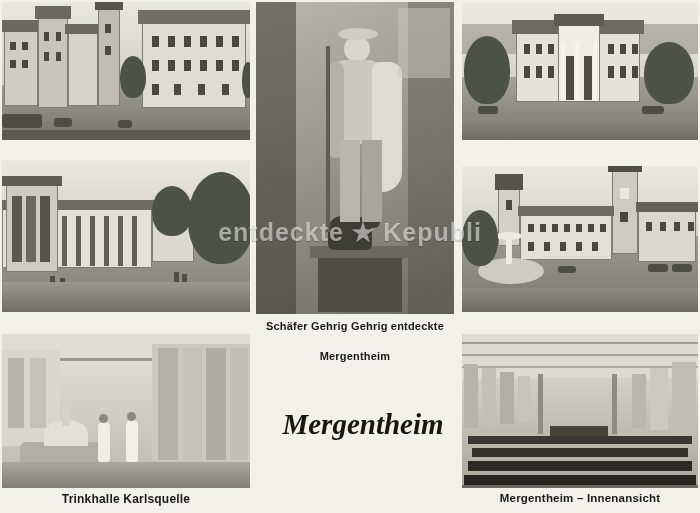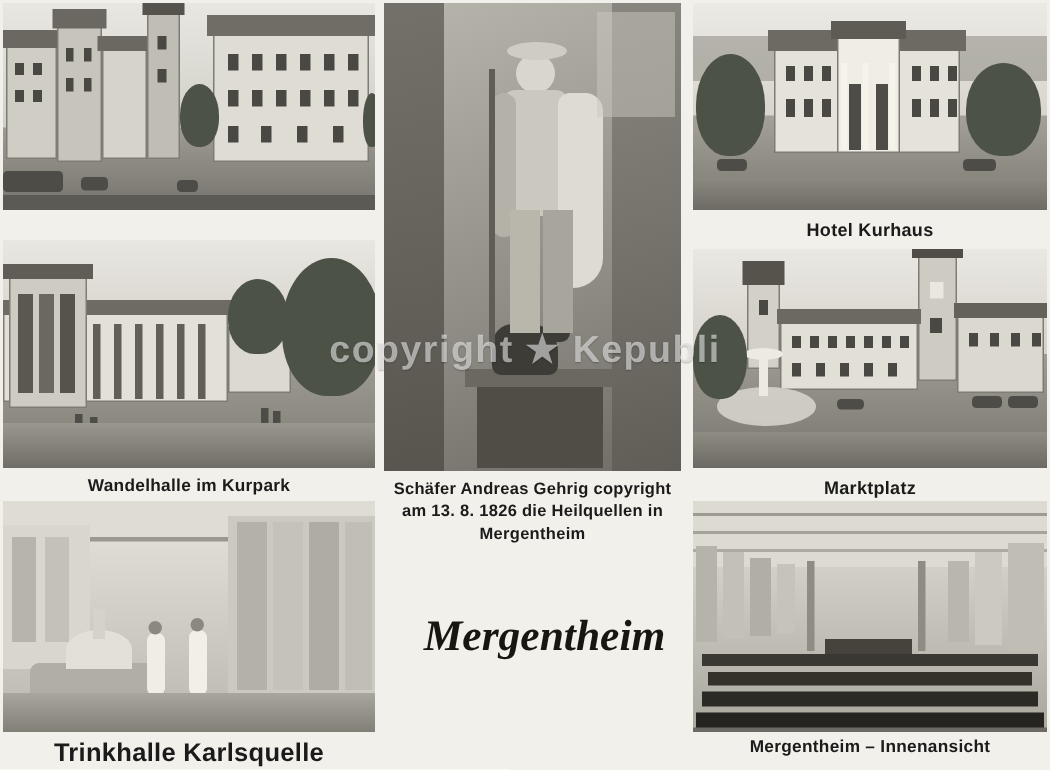--- a/index.html
+++ b/index.html
@@ -188,21 +188,20 @@
     <div class="win" style="left:158px; top:64px; width:6px; height:12px;"></div>
     <div class="win" style="left:170px; top:64px; width:6px; height:12px;"></div>
 
     <div class="tree" style="left:2px; top:34px; width:46px; height:68px;"></div>
     <div class="tree" style="left:182px; top:40px; width:50px; height:62px;"></div>
 
     <div class="dark" style="left:16px; top:104px; width:20px; height:8px; border-radius:3px;"></div>
     <div class="dark" style="left:180px; top:104px; width:22px; height:8px; border-radius:3px;"></div>
     <div class="ground" style="height:22px; background:linear-gradient(#8b8980,#6d6b63);"></div>
   </div>
-  <div class="caption" style="left:462px; top:146px; width:236px; font-size:12px;">Hotel Kurhaus</div>
 
   <div class="panel" style="left:256px; top:2px; width:198px; height:312px; background:#9b9a92;">
 
     <div style="position:absolute; inset:0; background:linear-gradient(160deg,#b7b5ac,#8f8d85 60%,#6e6c64);"></div>
     <div style="position:absolute; left:0; top:0; width:40px; height:100%; background:linear-gradient(#5c5a52,#4b4942); opacity:.75;"></div>
     <div style="position:absolute; right:0; top:0; width:46px; height:100%; background:linear-gradient(#6e6c64,#56544d); opacity:.6;"></div>
 
     <div style="position:absolute; left:62px; top:252px; width:84px; height:58px; background:#4f4d46;"></div>
     <div style="position:absolute; left:54px; top:244px; width:100px; height:12px; background:#6b695f;"></div>
 
@@ -214,22 +213,21 @@
     <div style="position:absolute; left:78px; top:58px; width:46px; height:84px; background:#cbc9bf; border-radius:10px 10px 4px 4px;"></div>
     <div style="position:absolute; left:72px; top:60px; width:16px; height:96px; background:#b4b2a8; border-radius:8px;"></div>
     <div style="position:absolute; left:116px; top:60px; width:30px; height:130px; background:#dedcd2; border-radius:8px 12px 20px 6px;"></div>
     <div style="position:absolute; left:84px; top:138px; width:20px; height:82px; background:#b9b7ac;"></div>
     <div style="position:absolute; left:106px; top:138px; width:20px; height:82px; background:#a8a69c;"></div>
 
     <div style="position:absolute; left:70px; top:44px; width:4px; height:186px; background:#5f5d55;"></div>
 
     <div style="position:absolute; right:4px; top:6px; width:52px; height:70px; background:#c9c7be; opacity:.5;"></div>
   </div>
-  <div class="caption" style="left:250px; top:320px; width:210px; font-size:11px;">Schäfer Andreas Gehrig copyright</div>
-  <div class="caption" style="left:250px; top:335px; width:210px; font-size:11px;">am 13. 8. 1826 die Heilquellen in</div>
+  <div class="caption" style="left:250px; top:320px; width:210px; font-size:11px;">Schäfer Gehrig Gehrig entdeckte</div>
   <div class="caption" style="left:250px; top:350px; width:210px; font-size:11px;">Mergentheim</div>
 
   <div class="panel" style="left:2px; top:160px; width:248px; height:152px;">
     <div class="sky" style="height:44%; background:linear-gradient(#e9e7e1,#d3d1c9);"></div>
     <div class="ground" style="height:60%; background:linear-gradient(#a6a49a,#7e7c73);"></div>
 
     <div class="bldg" style="left:0px; top:48px; width:150px; height:60px; background:#e2e0d7;"></div>
     <div class="roof" style="left:0px; top:40px; width:154px; height:10px; background:#6d6b63;"></div>
 
     <div class="bldg" style="left:4px; top:24px; width:52px; height:88px; background:#cdcbc2;"></div>
@@ -250,21 +248,20 @@
     <div class="tree" style="left:186px; top:12px; width:66px; height:92px;"></div>
     <div class="tree" style="left:150px; top:26px; width:40px; height:50px;"></div>
 
     <div class="dark" style="left:48px; top:116px; width:5px; height:16px;"></div>
     <div class="dark" style="left:58px; top:118px; width:5px; height:14px;"></div>
     <div class="dark" style="left:172px; top:112px; width:5px; height:16px;"></div>
     <div class="dark" style="left:180px; top:114px; width:5px; height:14px;"></div>
 
     <div class="ground" style="height:30px; background:linear-gradient(#9a988e,#6f6d65);"></div>
   </div>
-  <div class="caption" style="left:2px; top:318px; width:248px; font-size:11.5px;">Wandelhalle im Kurpark</div>
 
   <div class="panel" style="left:462px; top:166px; width:236px; height:146px;">
     <div class="sky" style="height:50%; background:linear-gradient(#eae8e2,#d2d0c8);"></div>
     <div class="ground" style="height:52%; background:linear-gradient(#9d9b92,#77756d);"></div>
 
     <div class="bldg" style="left:36px; top:22px; width:22px; height:58px; background:#d2d0c7;"></div>
     <div class="roof" style="left:33px; top:8px; width:28px; height:16px; background:#55534c;"></div>
     <div class="win" style="left:44px; top:34px; width:6px; height:10px;"></div>
 
     <div class="bldg" style="left:150px; top:4px; width:26px; height:84px; background:#cdcbc2;"></div>
@@ -298,21 +295,20 @@
     <div style="position:absolute; left:44px; top:70px; width:6px; height:28px; background:#eceae1;"></div>
     <div style="position:absolute; left:34px; top:66px; width:26px; height:8px; background:#eceae1; border-radius:50%;"></div>
 
     <div class="tree" style="left:0px; top:44px; width:36px; height:56px;"></div>
 
     <div class="dark" style="left:186px; top:98px; width:20px; height:8px; border-radius:3px;"></div>
     <div class="dark" style="left:210px; top:98px; width:20px; height:8px; border-radius:3px;"></div>
     <div class="dark" style="left:96px; top:100px; width:18px; height:7px; border-radius:3px;"></div>
     <div class="ground" style="height:24px; background:linear-gradient(#8e8c83,#6b6961);"></div>
   </div>
-  <div class="caption" style="left:462px; top:318px; width:236px; font-size:12px;">Marktplatz</div>
 
   <div class="panel" style="left:2px; top:334px; width:248px; height:154px; background:#cfcdc4;">
     <div style="position:absolute; inset:0; background:linear-gradient(#e6e4dc,#b9b7ae);"></div>
 
     <div style="position:absolute; left:0; top:0; width:100%; height:26px; background:#dedcd3;"></div>
     <div style="position:absolute; left:0; top:24px; width:100%; height:3px; background:#9a988f;"></div>
 
     <div style="position:absolute; left:150px; top:10px; width:98px; height:120px; background:#cbc9c0;"></div>
     <div class="win" style="left:156px; top:14px; width:20px; height:112px; background:#b3b1a8;"></div>
     <div class="win" style="left:180px; top:14px; width:20px; height:112px; background:#c4c2b9;"></div>
@@ -327,21 +323,21 @@
     <div style="position:absolute; left:42px; top:86px; width:44px; height:26px; background:#e2e0d7; border-radius:50% 50% 0 0;"></div>
     <div style="position:absolute; left:60px; top:72px; width:8px; height:20px; background:#d4d2c9;"></div>
 
     <div style="position:absolute; left:96px; top:88px; width:12px; height:42px; background:#efede4; border-radius:5px;"></div>
     <div style="position:absolute; left:97px; top:80px; width:9px; height:9px; background:#8a8880; border-radius:50%;"></div>
     <div style="position:absolute; left:124px; top:86px; width:12px; height:44px; background:#f1efe6; border-radius:5px;"></div>
     <div style="position:absolute; left:125px; top:78px; width:9px; height:9px; background:#8a8880; border-radius:50%;"></div>
 
     <div style="position:absolute; left:0; bottom:0; width:100%; height:26px; background:linear-gradient(#a8a69d,#827f77);"></div>
   </div>
-  <div class="caption" style="left:2px; top:492px; width:248px; font-size:17px;">Trinkhalle Karlsquelle</div>
+  <div class="caption" style="left:2px; top:492px; width:248px; font-size:12px;">Trinkhalle Karlsquelle</div>
 
   <div class="panel" style="left:462px; top:334px; width:236px; height:154px; background:#c6c4bb;">
     <div style="position:absolute; inset:0; background:linear-gradient(#e2e0d8,#a8a69d);"></div>
 
     <div style="position:absolute; left:0; top:0; width:100%; height:44px; background:#dcdad1;"></div>
     <div style="position:absolute; left:0; top:8px; width:100%; height:2px; background:#9d9b92;"></div>
     <div style="position:absolute; left:0; top:20px; width:100%; height:2px; background:#a5a39a;"></div>
     <div style="position:absolute; left:0; top:32px; width:100%; height:2px; background:#acaaa1;"></div>
 
     <div class="win" style="left:2px; top:30px; width:14px; height:64px; background:#b5b3aa;"></div>
@@ -363,15 +359,15 @@
     <div class="dark" style="left:88px; top:92px; width:58px; height:10px; background:#45433c;"></div>
 
     <div style="position:absolute; left:0; bottom:0; width:100%; height:3px; background:#6c6a62;"></div>
   </div>
   <div class="caption" style="left:462px; top:492px; width:236px; font-size:11.5px;">Mergentheim – Innenansicht</div>
 
   <div id="greeting">
     <span class="l2">Mergentheim</span>
   </div>
 
-  <div id="watermark">copyright  ★  Kepubli</div>
+  <div id="watermark">entdeckte  ★  Kepubli</div>
 
 </div>
 
 </body></html>

